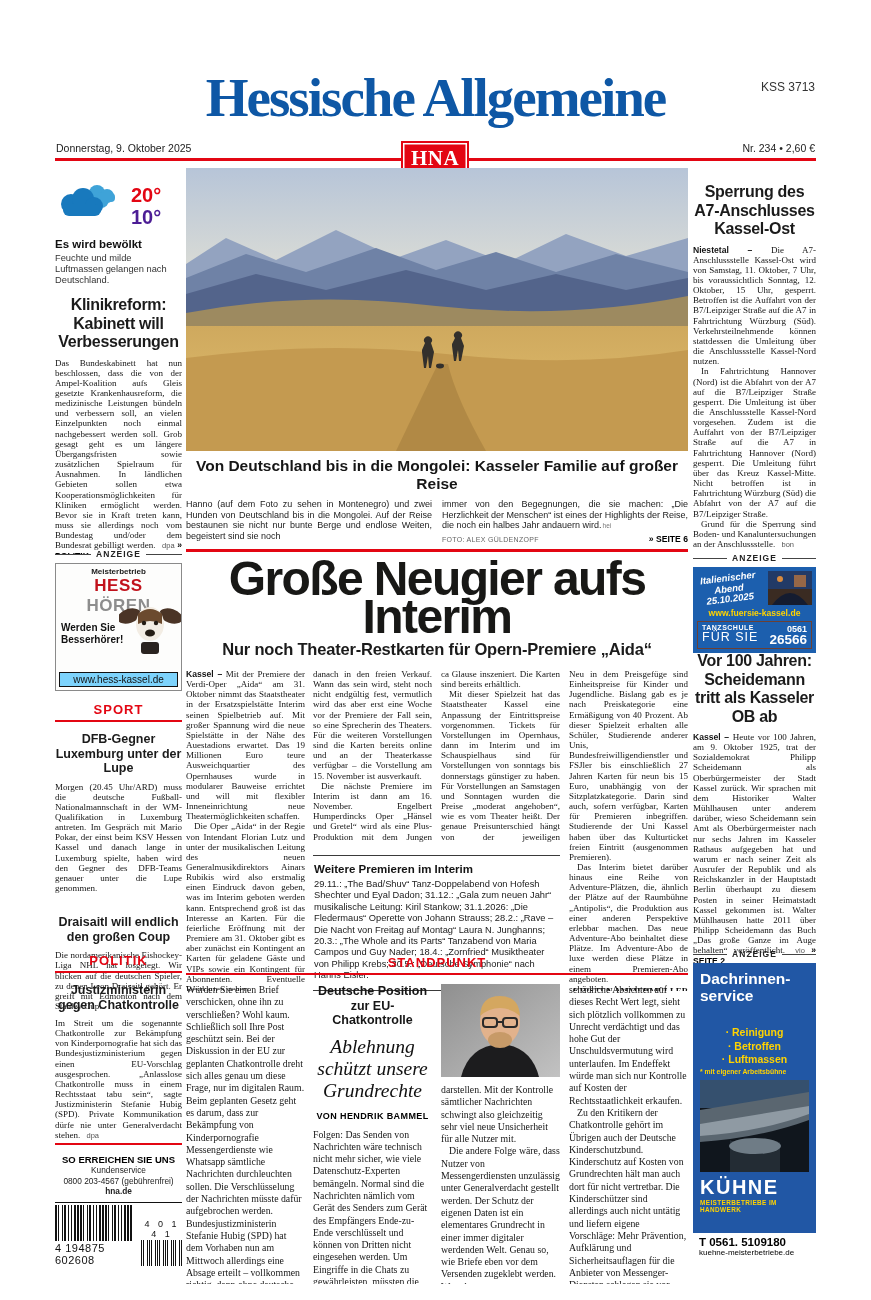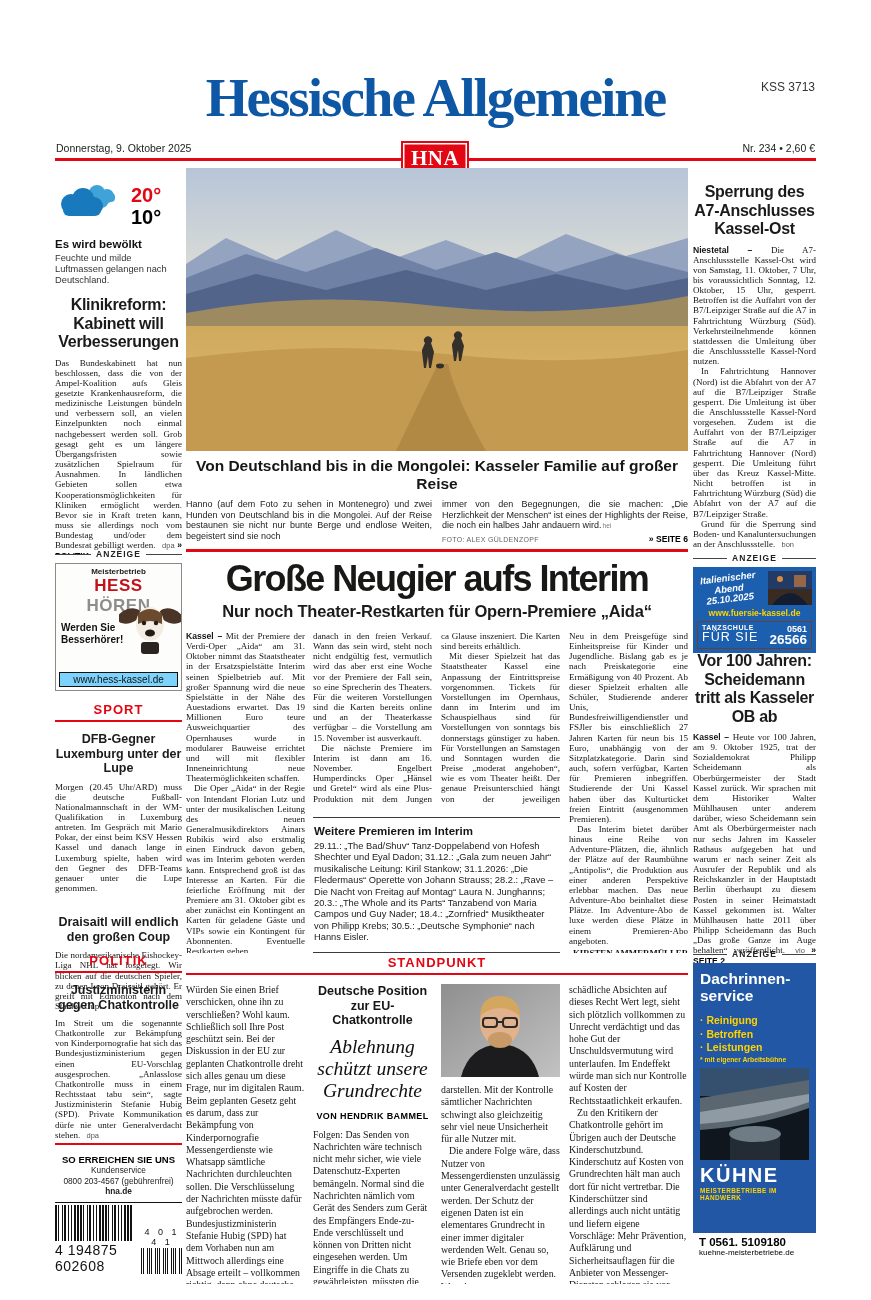--- a/index.html
+++ b/index.html
@@ -38,21 +38,21 @@
 
   
   .leftcol  { position:absolute; left:55px;  width:127px; }
   .rightcol { position:absolute; left:693px; width:123px; }
   .center   { position:absolute; left:186px; width:502px; }
 
   
   #weather { top:180px; }
   .w-row { display:flex; align-items:center; }
   .w-temps { margin-left:8px; font-weight:bold; font-size:20px; line-height:22px; text-align:right; }
-  .t-high { color:#e30613; } .t-low { color:#000000; }
+  .t-high { color:#e30613; } .t-low { color:#4c1d95; }
   .w-head { font-weight:bold; font-size:11.5px; margin-top:6px; color:#111; }
   .w-text { font-size:9.3px; line-height:11px; color:#333; margin-top:3px; }
 
   #klinik { top:296px; }
   #klinik .news { height:196px; overflow:hidden; }
 
   
   #hess { top:549px; }
   .hess-ad { border:1px solid #8a8a8a; background:#fdfdfc; padding:3px 4px 0; position:relative; height:128px; overflow:hidden; }
   .hess-meister { text-align:center; font-weight:bold; font-size:8px; color:#1b1b1b; }
@@ -72,38 +72,38 @@
 
   #contact { top:1143px; border-top:2px solid #e30613; padding-top:9px; text-align:center; }
   .contact-title { font-weight:bold; font-size:9.5px; }
   .contact-l { font-size:8.3px; line-height:10.5px; color:#222; }
   .contact-l.bold { font-weight:bold; }
   #contact .inner { border-bottom:1.5px solid #111; padding-bottom:5px; }
 
   #barcode { top:1205px; display:flex; gap:8px; align-items:flex-end; }
   .ean-bars { width:78px; height:36px;
     background:repeating-linear-gradient(90deg,#111 0 1.5px,#fff 1.5px 3px,#111 3px 4px,#fff 4px 6.5px,#111 6.5px 8px,#fff 8px 9px,#111 9px 11px,#fff 11px 12.5px); }
-  .ean-num { font-size:14px; letter-spacing:0.5px; color:#111; margin-top:1px; }
+  .ean-num { font-size:11px; letter-spacing:0.5px; color:#111; margin-top:1px; }
   .code-num { font-size:9px; letter-spacing:3px; color:#111; text-align:center; }
   .code-bars { width:42px; height:26px; margin-top:1px;
     background:repeating-linear-gradient(90deg,#111 0 1.5px,#fff 1.5px 2.5px,#111 2.5px 3.5px,#fff 3.5px 6px,#111 6px 7px,#fff 7px 8px); }
 
   
   #photo { top:168px; height:283px; overflow:hidden; }
   #caption { top:457px; }
   .cap-head { font-family:"Liberation Sans",sans-serif; font-weight:bold; font-size:15.5px; text-align:center; color:#161616; }
   .cap-cols { display:flex; gap:10px; margin-top:6px; }
   .cap-col { flex:1; font-size:9px; line-height:10.6px; text-align:justify; color:#1c1c1c; }
   .cap-col .sig { font-size:6.5px; color:#777; margin-left:1px; }
   .cap-meta { display:flex; justify-content:space-between; margin-top:2px; align-items:baseline; }
   .foto-credit { font-size:7px; color:#666; letter-spacing:0.3px; }
   #cap-divider { position:absolute; left:186px; top:549px; width:502px; height:3px; background:#e30613; }
 
   #mainart { top:560px; }
-  .main-head { font-weight:bold; font-size:36px; letter-spacing:-1.6px; text-align:center; color:#181816; line-height:38px; }
+  .main-head { font-weight:bold; font-size:48px; letter-spacing:-1.6px; text-align:center; color:#181816; line-height:38px; }
   .main-sub { font-weight:bold; font-size:16.5px; letter-spacing:-0.2px; text-align:center; color:#1b1b1b; margin-top:4px; }
   .main-cols { position:relative; height:322px; margin-top:10px; }
   .mcol { position:absolute; top:0; width:119px; }
   .mcol.c1 { left:0; height:322px; overflow:hidden; }
   .mcol.c2 { left:127px; height:174px; overflow:hidden; }
   .mcol.c3 { left:255px; height:174px; overflow:hidden; }
   .mcol.c4 { left:383px; height:322px; overflow:hidden; }
   .byline { font-family:Liberation Serif, serif; font-weight:bold; font-size:8.8px; text-align:right; margin-top:2px; }
   .prem-box { position:absolute; left:127px; width:247px; top:186px; border-top:1.2px solid #3a3a3a; border-bottom:1.2px solid #3a3a3a; padding:7px 1px 8px; }
   .prem-title { font-weight:bold; font-size:11.5px; color:#141414; margin-bottom:4px; }
@@ -138,21 +138,21 @@
   .tanz-phone { text-align:right; color:#fff; }
   .tanz-phone .p1 { font-size:9px; font-weight:bold; }
   .tanz-phone .p2 { font-size:13.5px; font-weight:bold; line-height:12px; }
 
   #scheidemann { top:652px; }
   #scheidemann .news { height:232px; overflow:hidden; }
 
   #dach { top:949px; }
   .dach-ad { background:#2157a5; padding:7px 7px 0; height:298px; position:relative; overflow:hidden; }
   .dach-t { color:#fff; font-weight:bold; font-size:15.5px; line-height:17px; }
-  .dach-items { margin-top:10px; }
+  .dach-items { margin-top:22px;text-align:center; }
   .dach-item { color:#ffd300; font-weight:bold; font-size:10.5px; line-height:13.5px; }
   .dach-note { color:#ffd300; font-size:6.8px; font-weight:bold; margin-top:1px; }
   .dach-photo { width:109px; height:92px; margin-top:5px; }
   .dach-brand { color:#fff; font-weight:bold; font-size:20px; letter-spacing:1.5px; margin-top:4px; }
   .dach-brand-sub { color:#ffd300; font-size:6.4px; font-weight:bold; letter-spacing:0.4px; }
   .dach-foot { position:absolute; left:0; right:0; bottom:0; background:#fff; padding:3px 6px 4px; }
   .dach-phone { color:#000; font-weight:bold; font-size:11.5px; }
   .dach-url { color:#000; font-size:8px; }
 </style>
 </head>
@@ -458,21 +458,21 @@
         <span class="rl"></span>
         <span class="tx">ANZEIGE</span>
         <span class="rl"></span>
       </div>
     <div class="dach-ad">
       <div class="dach-t">Dachrinnen-</div>
       <div class="dach-t">service</div>
       <div class="dach-items">
         <div class="dach-item">· Reinigung</div>
         <div class="dach-item">· Betroffen</div>
-        <div class="dach-item">· Leistungen</div>
+        <div class="dach-item">· Luftmassen</div>
       </div>
       <div class="dach-note">* mit eigener Arbeitsbühne</div>
       <span class="dach-photo" style="display:block">
         <svg width="109" height="92" viewBox="0 0 109 92">
           <rect width="109" height="92" fill="#10161d"></rect>
           <rect x="0" y="0" width="109" height="28" fill="#35506e"></rect>
           <path d="M0 30 L109 12 L109 40 Q60 58 0 62 Z" fill="#5a6670"></path>
           <path d="M0 44 L109 26 L109 34 Q60 52 0 56 Z" fill="#8f9aa3"></path>
           <path d="M30 60 Q54 74 80 62 L80 92 L30 92 Z" fill="#232c34"></path>
           <ellipse cx="55" cy="66" rx="26" ry="8" fill="#6f7c86"></ellipse>

